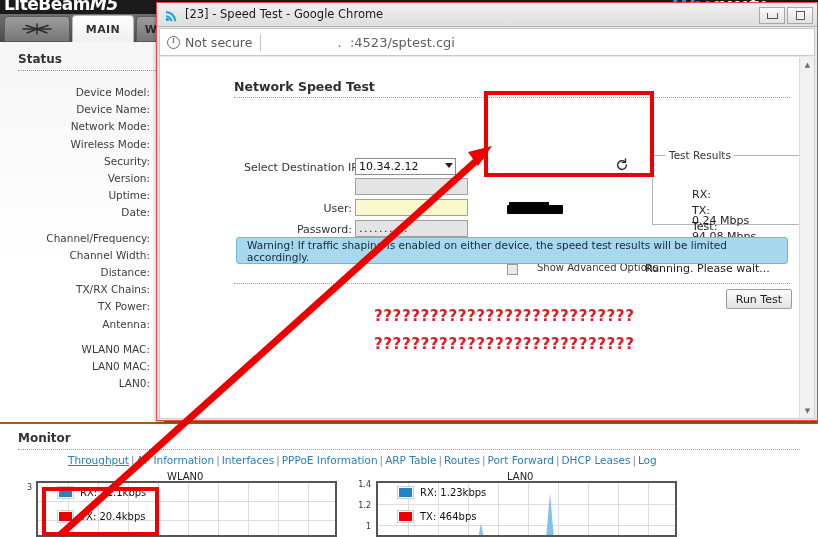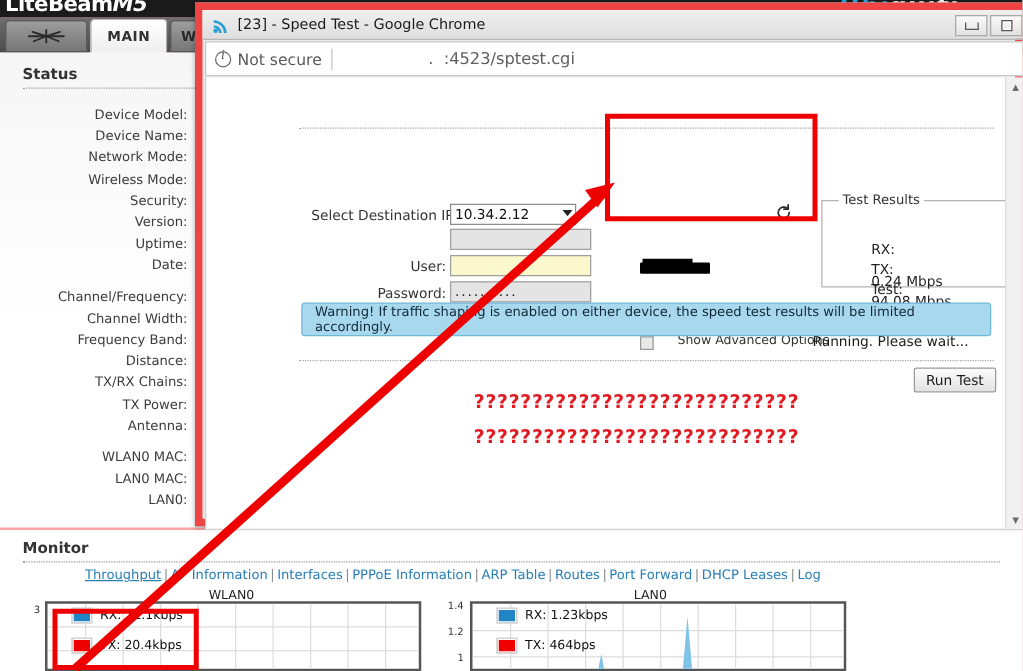--- a/index.html
+++ b/index.html
@@ -3,21 +3,21 @@
 <meta charset="utf-8">
 <style>
   * { box-sizing: border-box; }
   html, body {
     margin: 0; padding: 0;
     width: 818px; height: 537px;
     overflow: hidden;
     font-family: "DejaVu Sans", "Liberation Sans", sans-serif;
     background: #ffffff;
   }
-  #root { position: relative; width: 818px; height: 537px; background: #fca5a5; }
+  #root { position: relative; width: 818px; height: 537px; background: #a16207; }
 
   
   .airos-topbar {
     position: absolute; left: 0; top: 0; width: 818px; height: 14px;
     background: #1b1b1b;
   }
   .airos-logo {
     position: absolute; left: 4px; top: -6px;
     font-family: "DejaVu Sans", "Liberation Sans", sans-serif;
     font-size: 17px; font-weight: bold; color: #ffffff;
@@ -137,21 +137,21 @@
   }
   .right-gray {
     position: absolute; left: 711px; top: 424px; width: 107px; height: 113px;
     background: #dcdcdc;
   }
 
   
   .chrome-win {
     position: absolute; left: 156px; top: 2px; width: 662px; height: 419px;
     background: #e8e8e8;
-    border: 6px solid #ef4444;
+    border: 1px solid #ef4444;
     box-shadow: 0 1px 4px rgba(0,0,0,0.35);
   }
   .chrome-titlebar {
     position: absolute; left: 0; top: 0; width: 660px; height: 24px;
     background: linear-gradient(#f0f0f0, #dedede);
     border-bottom: 1px solid #b6b6b6;
   }
   .chrome-favicon {
     position: absolute; left: 8px; top: 5px; width: 14px; height: 14px;
   }
@@ -386,21 +386,20 @@
       <div class="lbl">Device Name:</div>
       <div class="lbl">Network Mode:</div>
       <div class="lbl">Wireless Mode:</div>
       <div class="lbl">Security:</div>
       <div class="lbl">Version:</div>
       <div class="lbl">Uptime:</div>
       <div class="lbl">Date:</div>
       <div class="gap"></div>
       <div class="lbl">Channel/Frequency:</div>
       <div class="lbl">Channel Width:</div>
-      <div class="lbl">Frequency Band:</div>
       <div class="lbl">Distance:</div>
       <div class="lbl">TX/RX Chains:</div>
       <div class="lbl">TX Power:</div>
       <div class="lbl">Antenna:</div>
       <div class="gap"></div>
       <div class="lbl">WLAN0 MAC:</div>
       <div class="lbl">LAN0 MAC:</div>
       <div class="lbl">LAN0:</div>
     </div>
   </div>
@@ -490,20 +489,21 @@
     <div class="chrome-omnibar">
       <div class="notsecure">
         <span class="info-circle"></span>
         <span>Not secure</span>
       </div>
       <div class="omni-divider"></div>
       <span class="url-text">                .  :4523/sptest.cgi</span>
     </div>
 
     <div class="chrome-content">
+      <div class="sp-title">Network Speed Test</div>
       <div class="sp-rule"></div>
 
       <div class="frm-label" style="left:84px; top:104px; width:108px;">Select Destination IP:</div>
       <div class="frm-select" style="left:195px; top:101px;">
         <span>10.34.2.12</span>
         <span class="sel-caret"></span>
       </div>
       <svg class="refresh-ico" viewBox="0 0 16 16">
         <path d="M13 8 A5 5 0 1 1 11.2 4.2" fill="none" stroke="#2b2b2b" stroke-width="1.6" stroke-linecap="round"></path>
         <path d="M12 1 L12 5 L8.2 5" fill="none" stroke="#2b2b2b" stroke-width="1.6" stroke-linecap="round" stroke-linejoin="round"></path>

